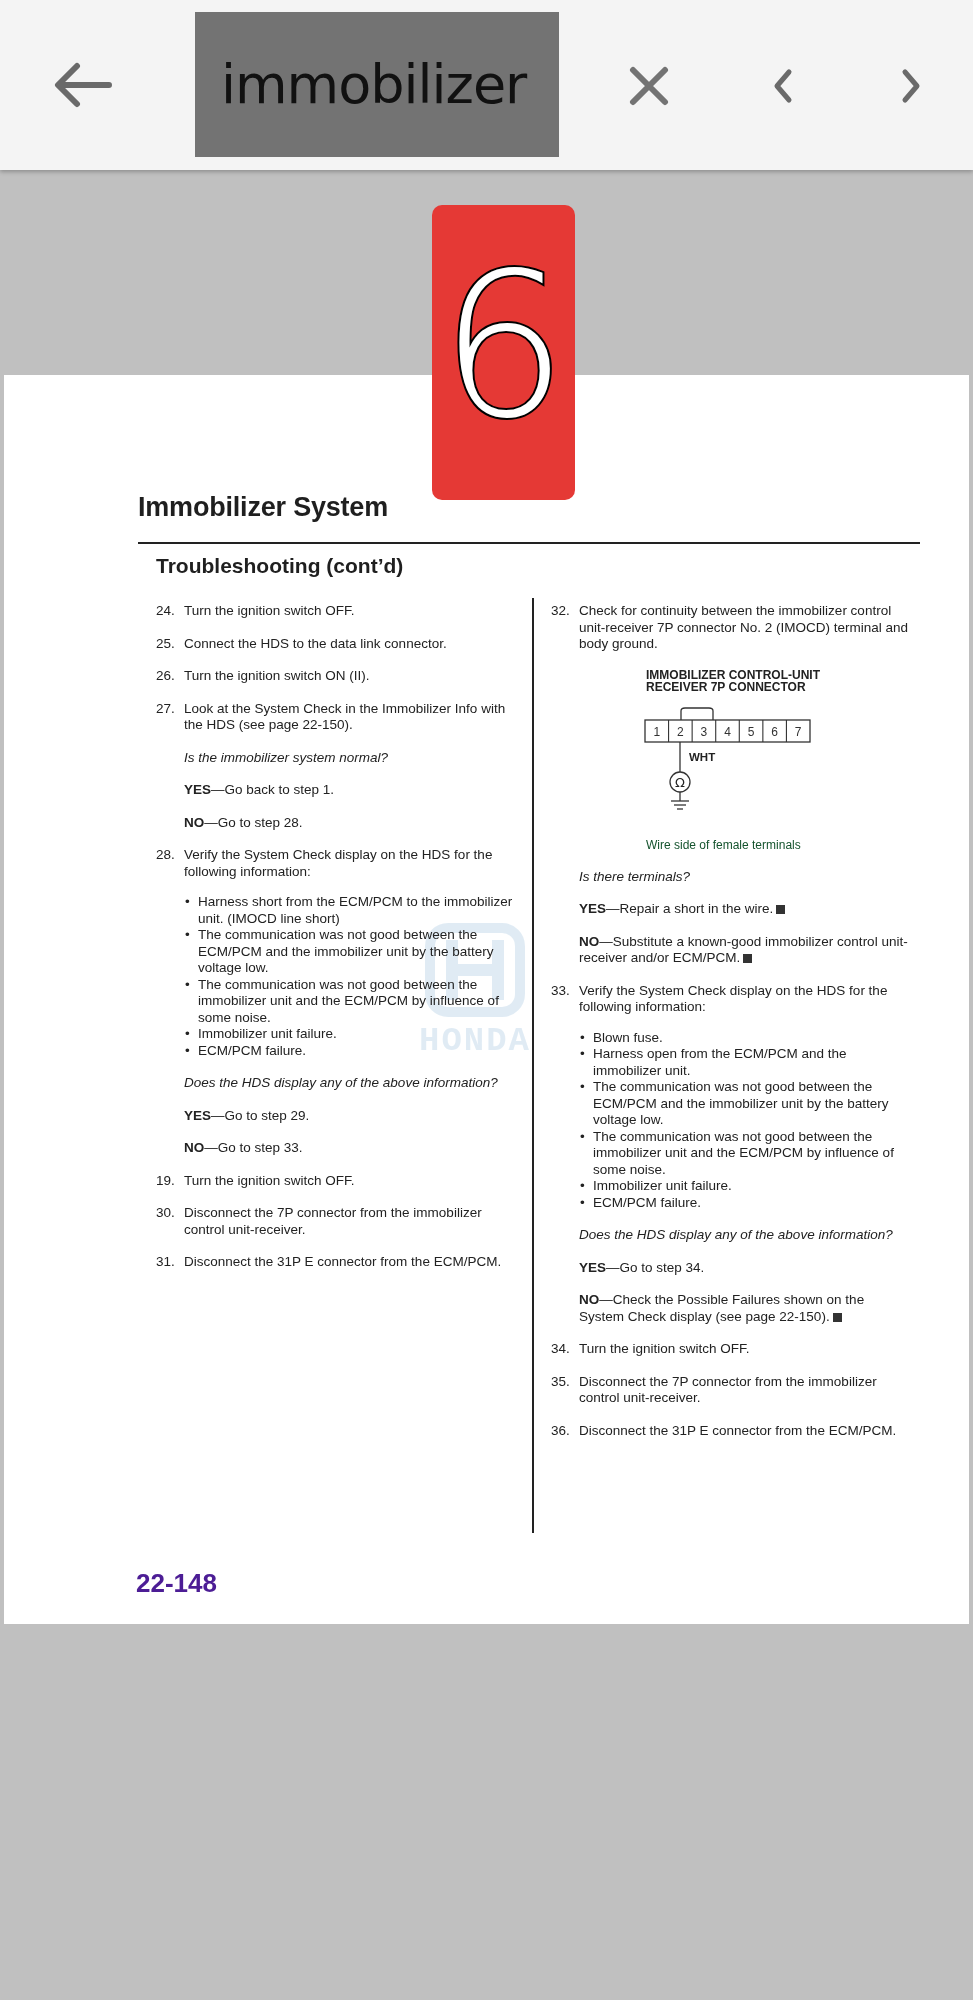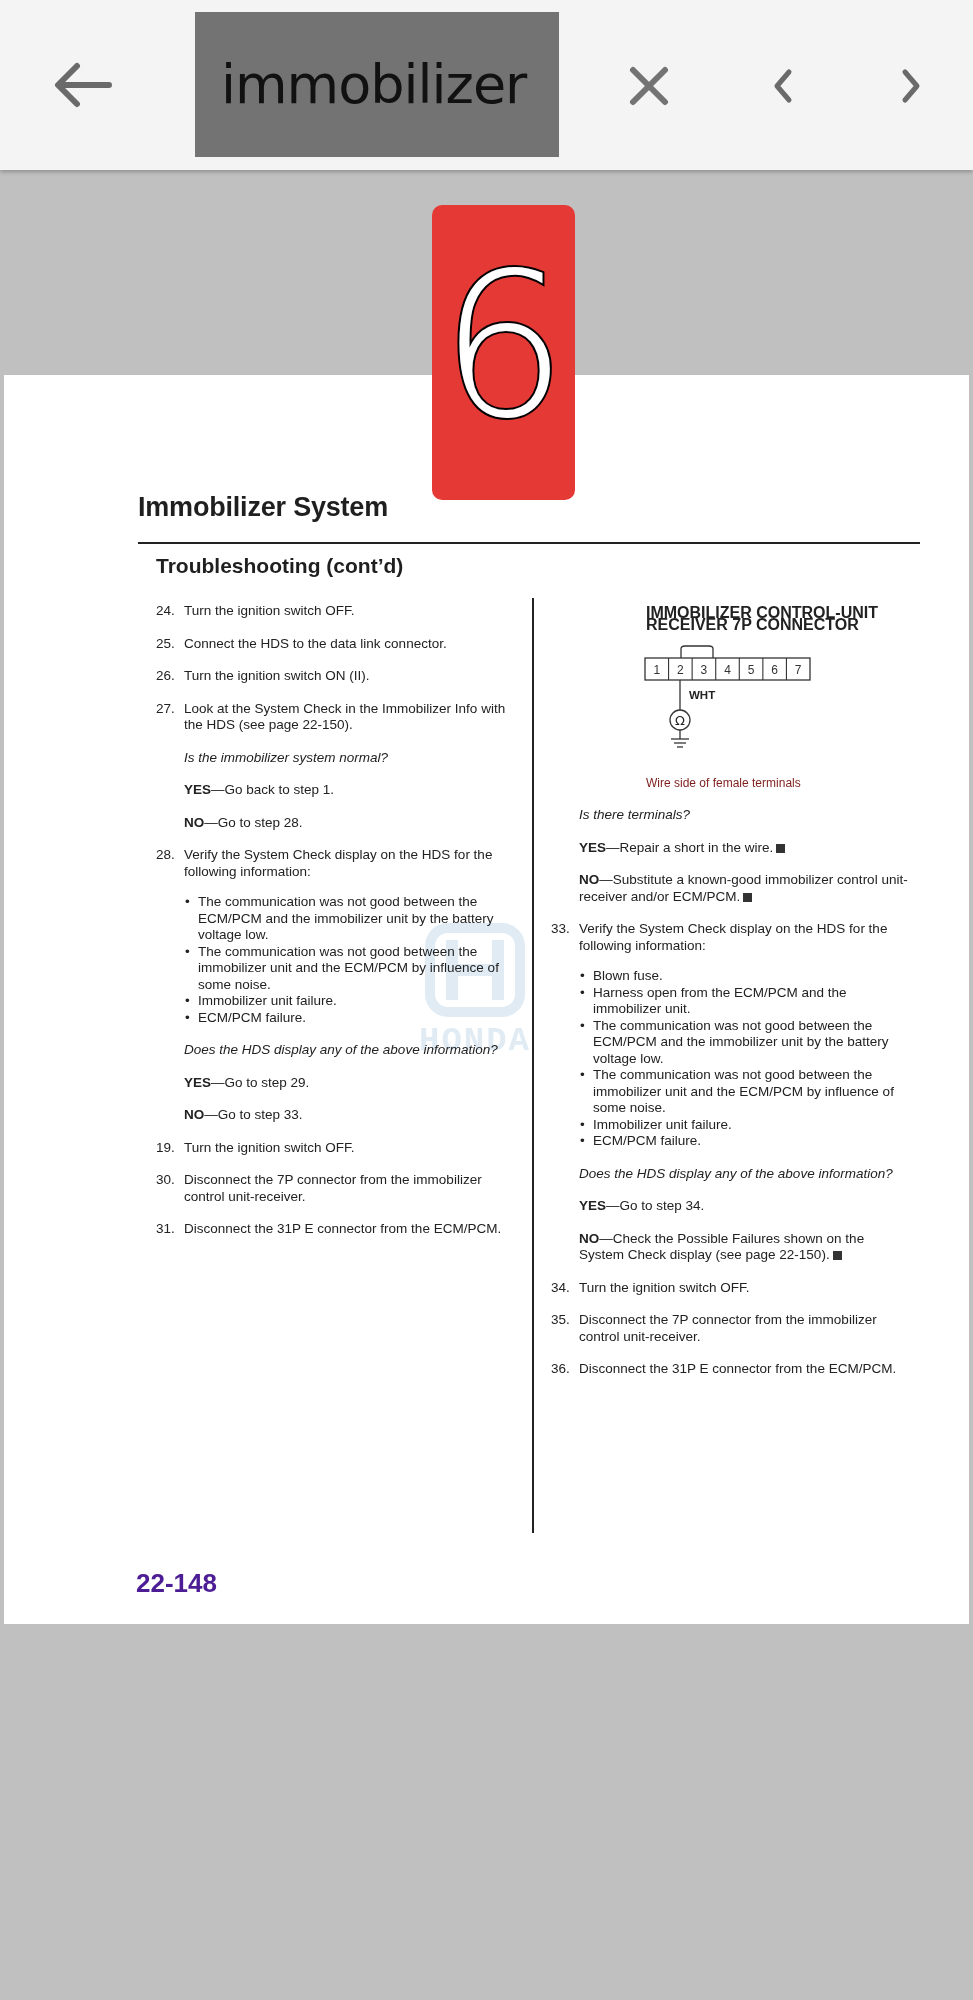--- a/index.html
+++ b/index.html
@@ -78,23 +78,23 @@
   .q { font-style:italic; margin:0 0 16px 28px; }
   .ans { margin:0 0 16px 28px; }
   .ans b { font-weight:bold; }
   .bullets { list-style:none; margin:-2px 0 16px 28px; padding:0; }
   .bullets li { position:relative; padding-left:14px; }
   .bullets li::before { content:"•"; position:absolute; left:1px; top:0; }
   .endmark { display:inline-block; width:9px; height:9px; background:#333; margin-left:3px; vertical-align:-1px; }
 
   .diagram { position:relative; width:360px; height:180px; margin:4px 0 20px 0; }
   .diag-title {
-    position:absolute; left:95px; top:0; font-size:16px; font-weight:bold; line-height:12px; color:#222;
-  }
-  .diag-caption { position:absolute; left:95px; top:168px; font-size:12px; color:#7f1d1d; }
+    position:absolute; left:95px; top:0; font-size:12px; font-weight:bold; line-height:12px; color:#222;
+  }
+  .diag-caption { position:absolute; left:95px; top:168px; font-size:12px; color:#14532d; }
   .diag-svg { position:absolute; left:0; top:30px; }
 
   .page-number {
     position:absolute; left:136px; top:1568px; font-size:26px; font-weight:bold; color:#4c1d95;
   }
 </style>
 </head>
 <body>
 
 <div class="topbar">
@@ -159,20 +159,21 @@
   </div>
   <div class="q">Is the immobilizer system normal?</div>
   <div class="ans"><b>YES</b><span>—Go back to step 1.</span></div>
   <div class="ans"><b>NO</b><span>—Go to step 28.</span></div>
 
   <div class="step" style="margin-bottom:16px;">
     <span class="num">28.</span>
     <span>Verify the System Check display on the HDS for the following information:</span>
   </div>
   <ul class="bullets">
+    <li>Harness short from the ECM/PCM to the immobilizer unit. (IMOCD line short)</li>
     <li>The communication was not good between the ECM/PCM and the immobilizer unit by the battery voltage low.</li>
     <li>The communication was not good between the immobilizer unit and the ECM/PCM by influence of some noise.</li>
     <li>Immobilizer unit failure.</li>
     <li>ECM/PCM failure.</li>
   </ul>
   <div class="q">Does the HDS display any of the above information?</div>
   <div class="ans"><b>YES</b><span>—Go to step 29.</span></div>
   <div class="ans"><b>NO</b><span>—Go to step 33.</span></div>
 
   <div class="step">
@@ -183,20 +184,24 @@
     <span class="num">30.</span>
     <span>Disconnect the 7P connector from the immobilizer control unit-receiver.</span>
   </div>
   <div class="step">
     <span class="num">31.</span>
     <span>Disconnect the 31P E connector from the ECM/PCM.</span>
   </div>
 </div>
 
 <div class="col col-right">
+  <div class="step">
+    <span class="num">32.</span>
+    <span>Check for continuity between the immobilizer control unit-receiver 7P connector No. 2 (IMOCD) terminal and body ground.</span>
+  </div>
 
   <div class="diagram">
     <div class="diag-title">
       <div>IMMOBILIZER CONTROL-UNIT</div>
       <div>RECEIVER 7P CONNECTOR</div>
     </div>
     <svg class="diag-svg" width="360" height="130" viewBox="0 0 360 130">
 
       <path d="M130 21 V12 Q130 9 134 9 H158 Q162 9 162 12 V21" fill="none" stroke="#333" stroke-width="1.3"></path>
 

